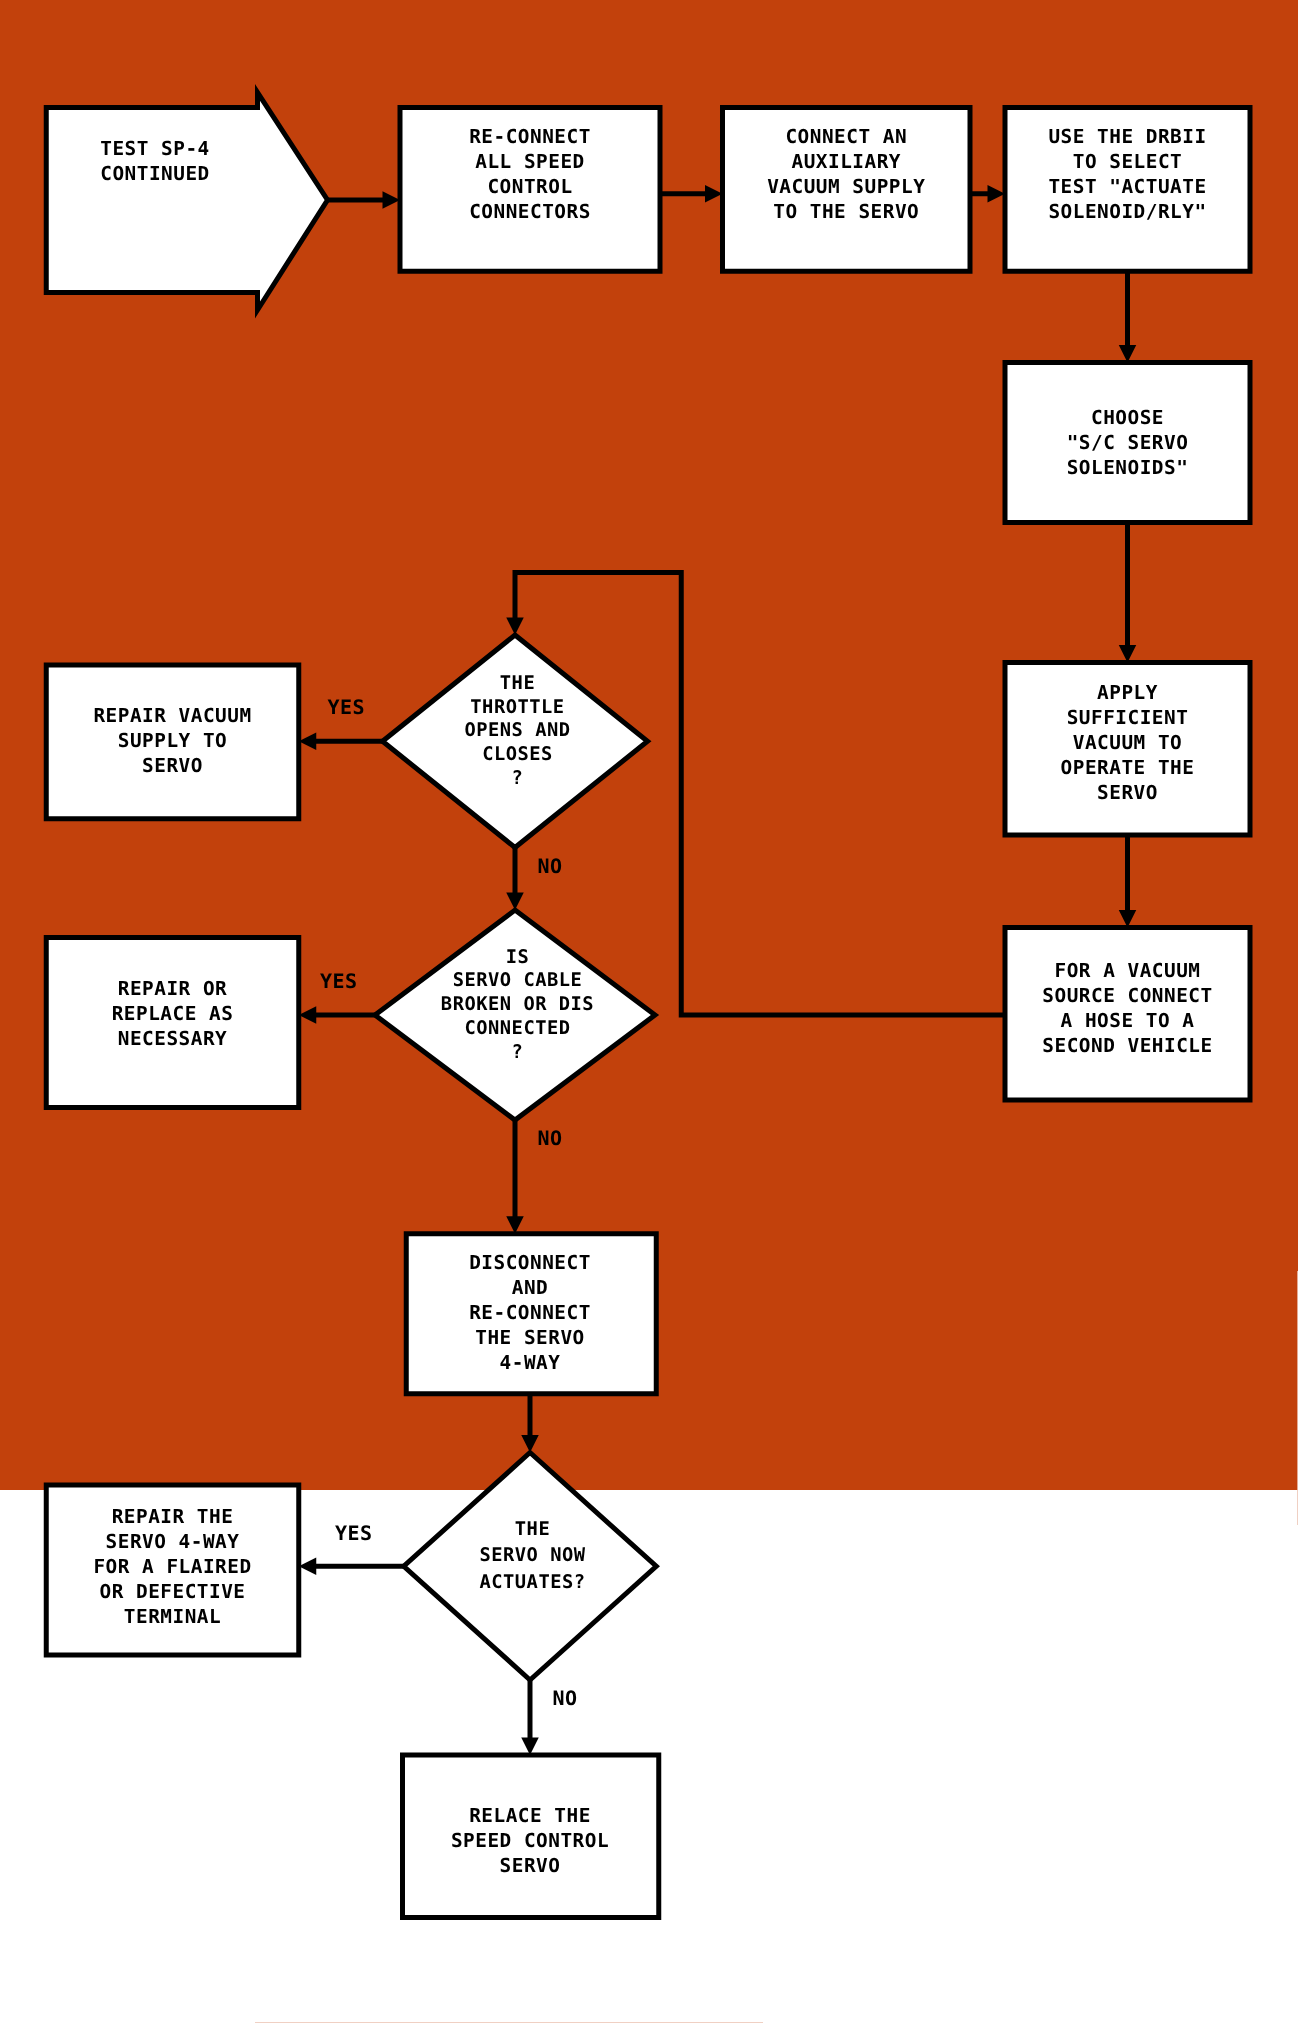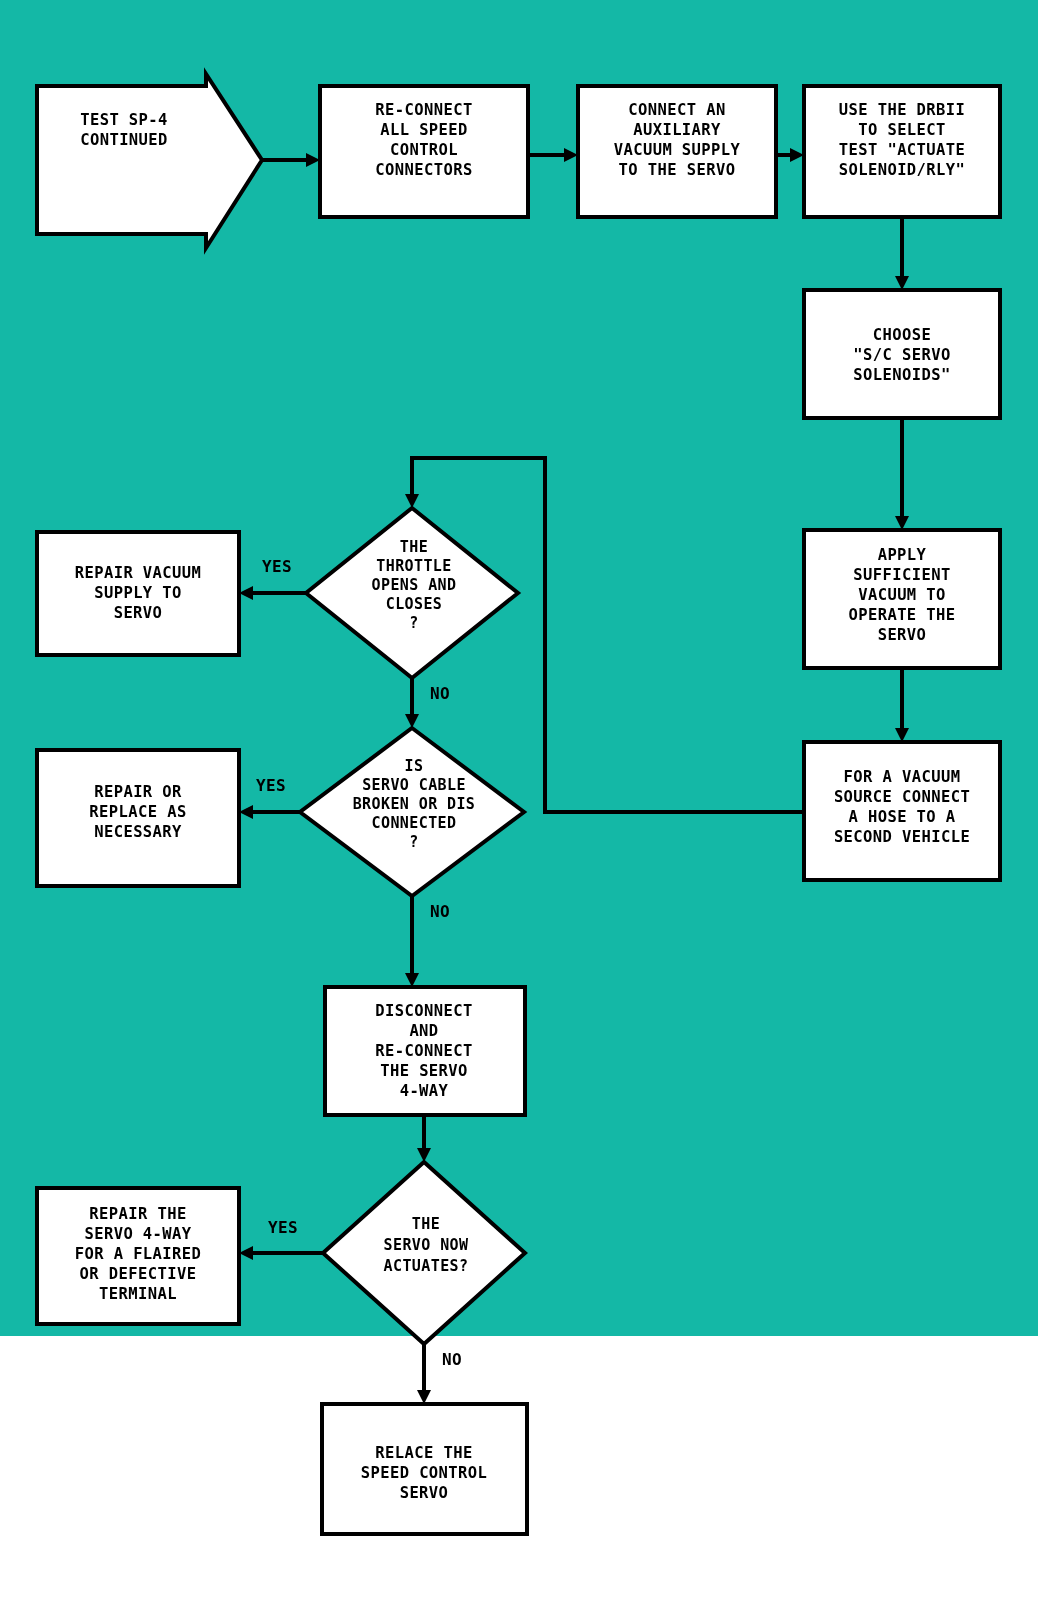--- a/index.html
+++ b/index.html
@@ -9,22 +9,22 @@
   }
   body {
     width: 1038px;
     height: 1618px;
     font-family: "DejaVu Sans Mono", "Liberation Mono", monospace;
     overflow: hidden;
   }
   #flowchart-root {
     position: relative;
     width: 1038px;
-    height: 1336px;
-    background: #14b8a6;
+    height: 1192px;
+    background: #c2410c;
   }
   svg.chart {
     display: block;
     width: 1038px;
     height: 1618px;
   }
   .shape {
     fill: #ffffff;
     stroke: #000000;
     stroke-width: 4;

